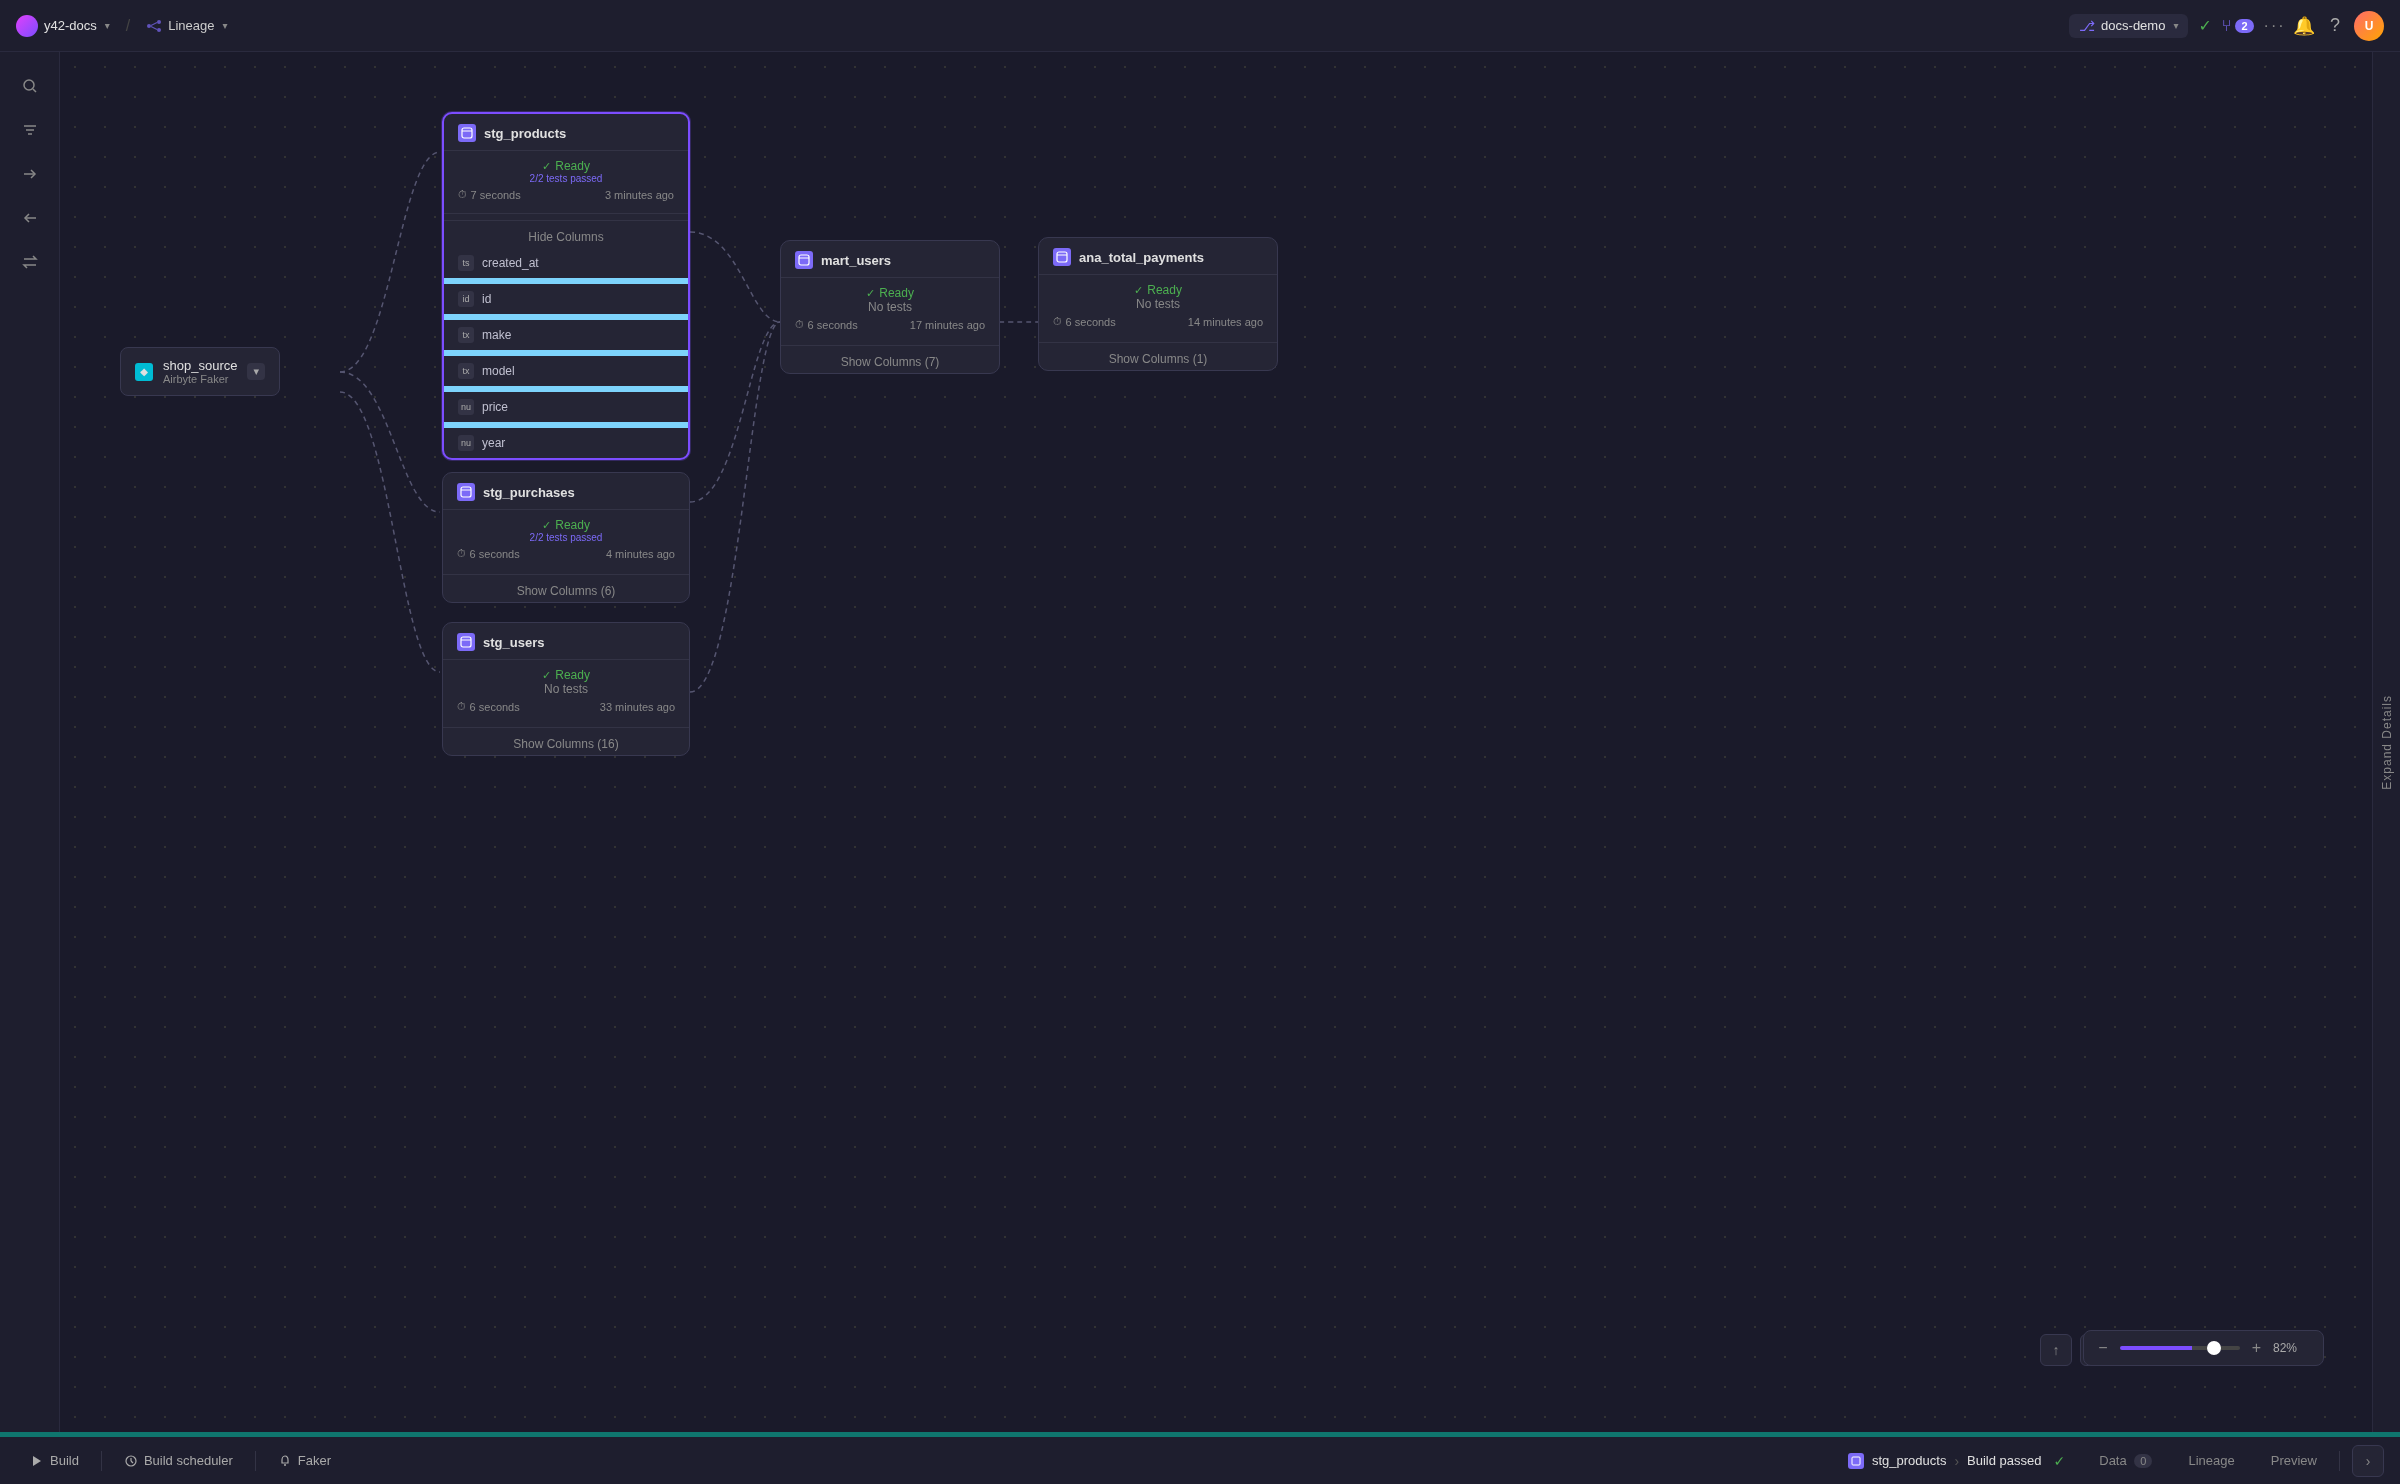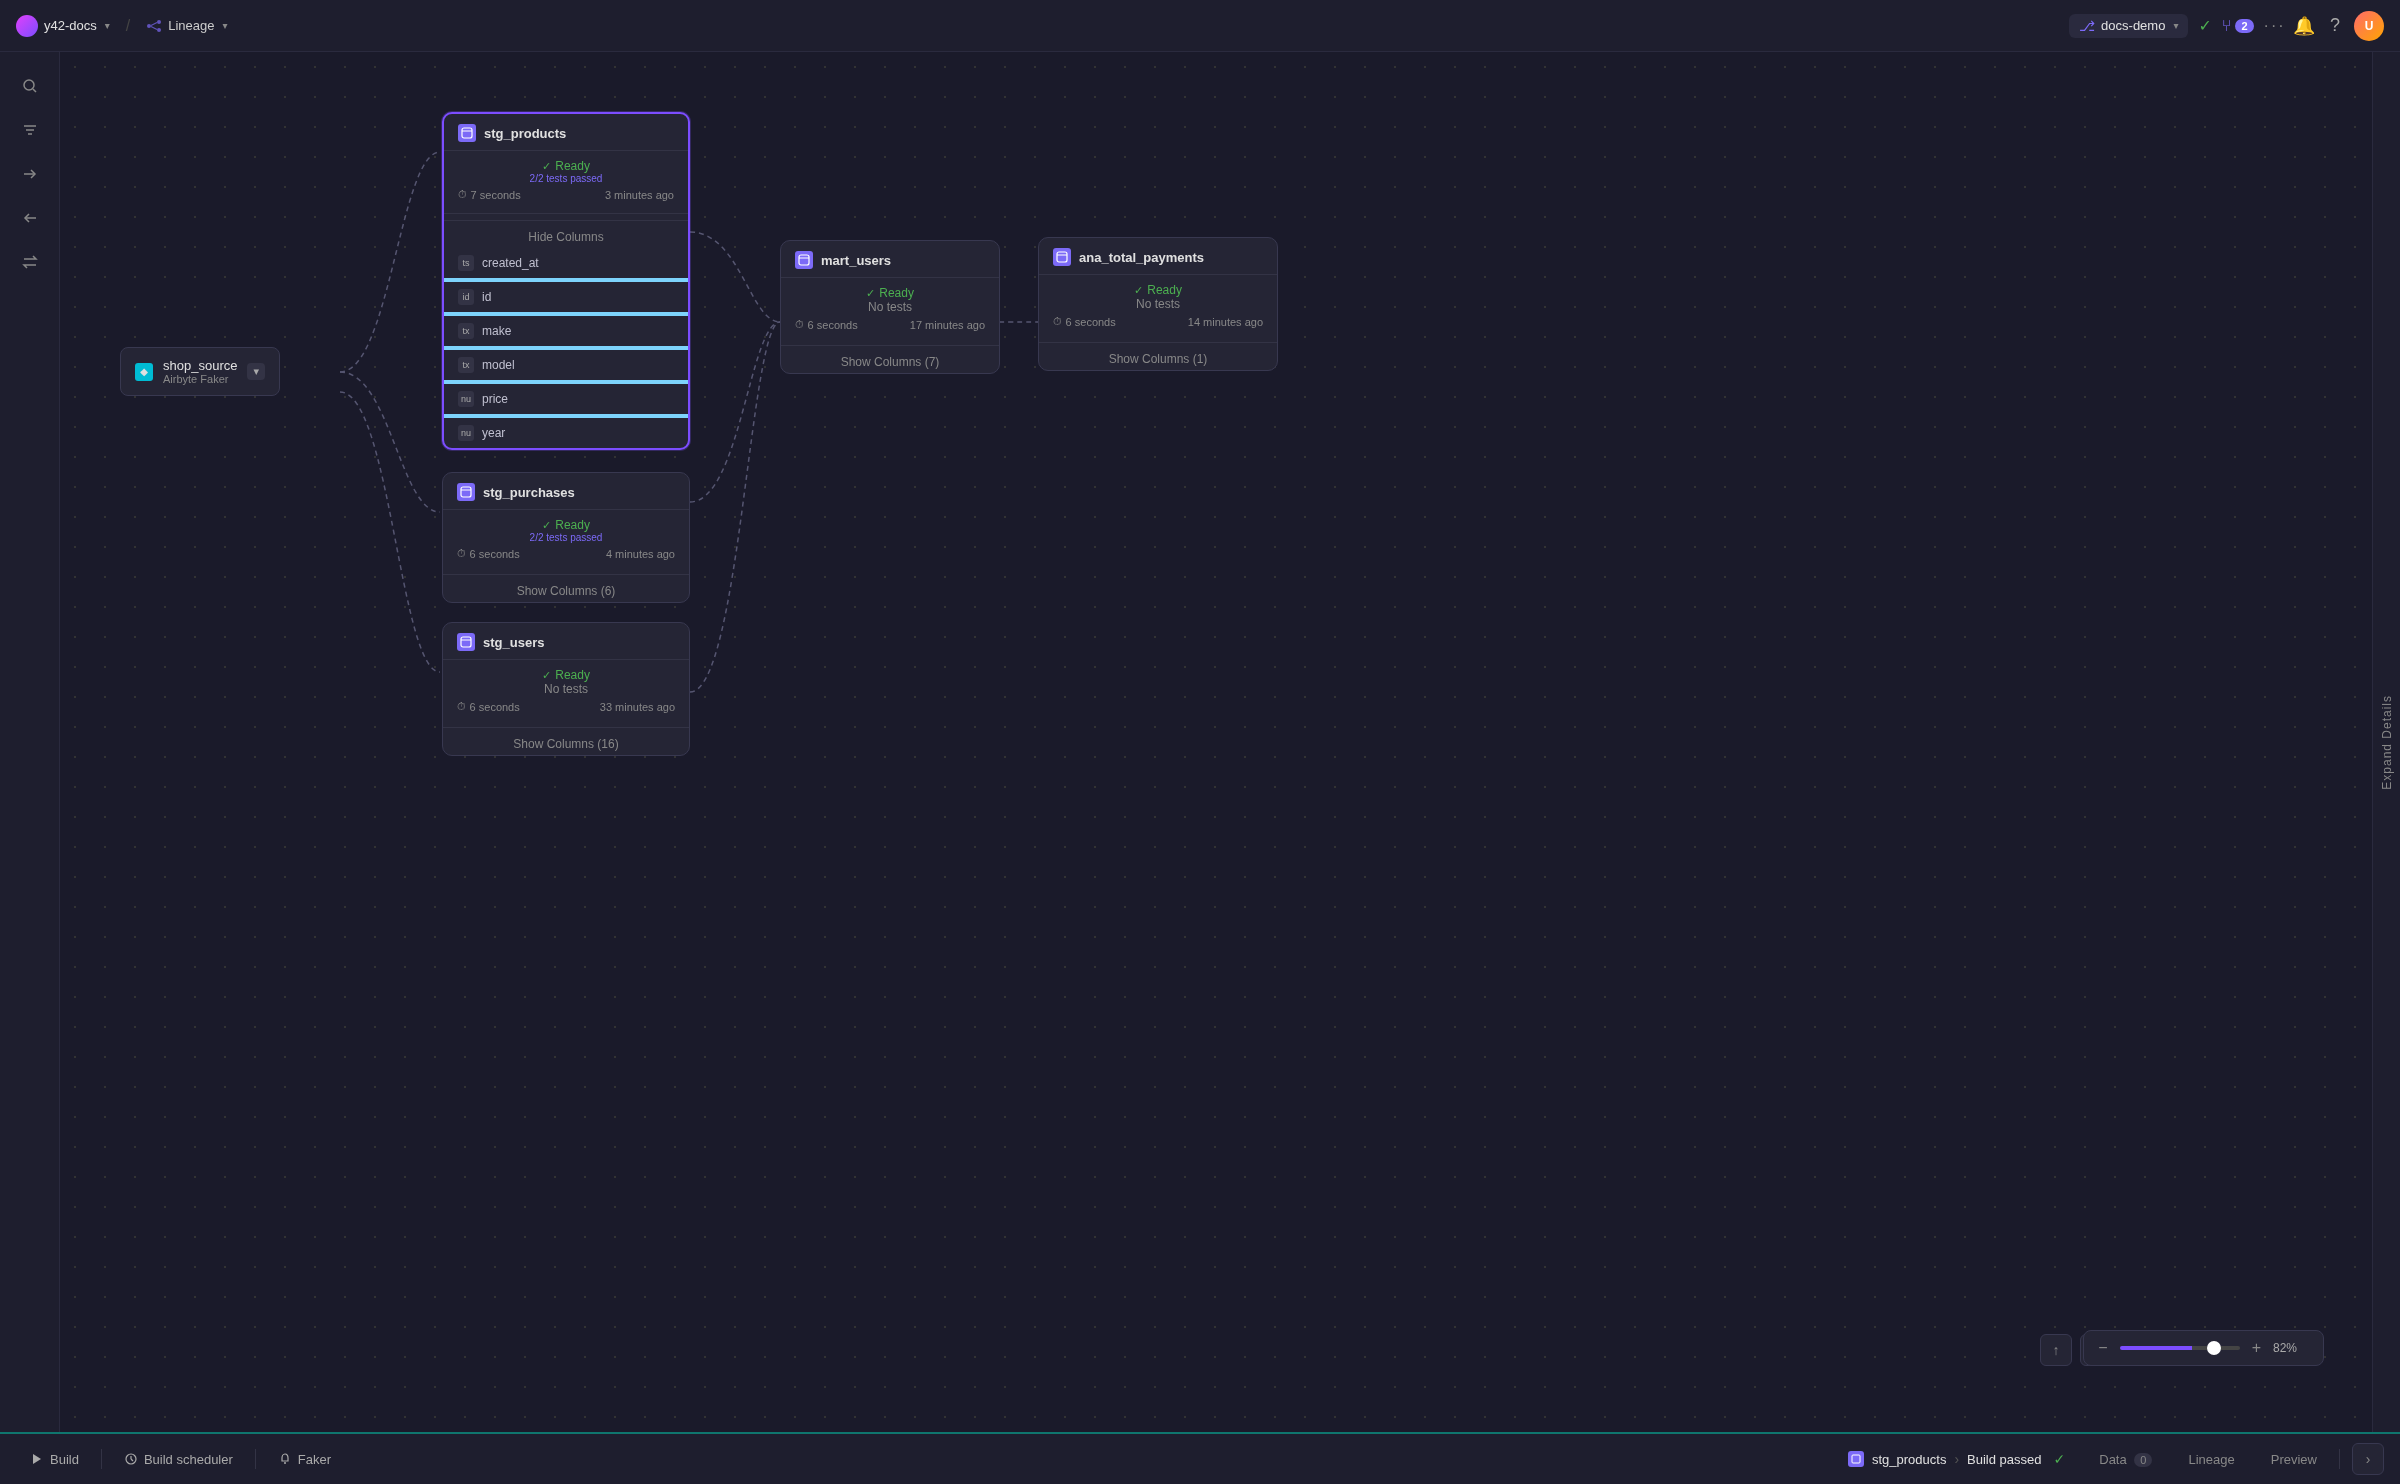--- a/index.html
+++ b/index.html
@@ -255,21 +255,21 @@
     
     .columns-list {
       border-top: 1px solid #333345;
       margin-top: 4px;
     }
     .column-item {
       display: flex;
       align-items: center;
       gap: 8px;
       padding: 7px 14px;
-      border-bottom: 4px solid #7dd3fc;
+      border-bottom: 6px solid #7dd3fc;
     }
     .column-item:last-child { border-bottom: none; }
     .col-type-icon {
       width: 16px; height: 16px;
       background: #333345;
       border-radius: 3px;
       display: flex; align-items: center; justify-content: center;
       font-size: 9px;
       color: #aaa;
       flex-shrink: 0;
@@ -367,21 +367,21 @@
       color: #888;
       font-size: 14px;
     }
 
     
     .bottom-bar {
       position: absolute;
       bottom: 0; left: 0; right: 0;
       height: 52px;
       background: #1e1e2e;
-      border-top: 2px solid #0f766e;
+      border-top: 5px solid #0f766e;
       display: flex;
       align-items: center;
       padding: 0 16px;
       gap: 0;
       z-index: 100;
     }
     .bottom-left {
       display: flex;
       align-items: center;
       gap: 4px;

